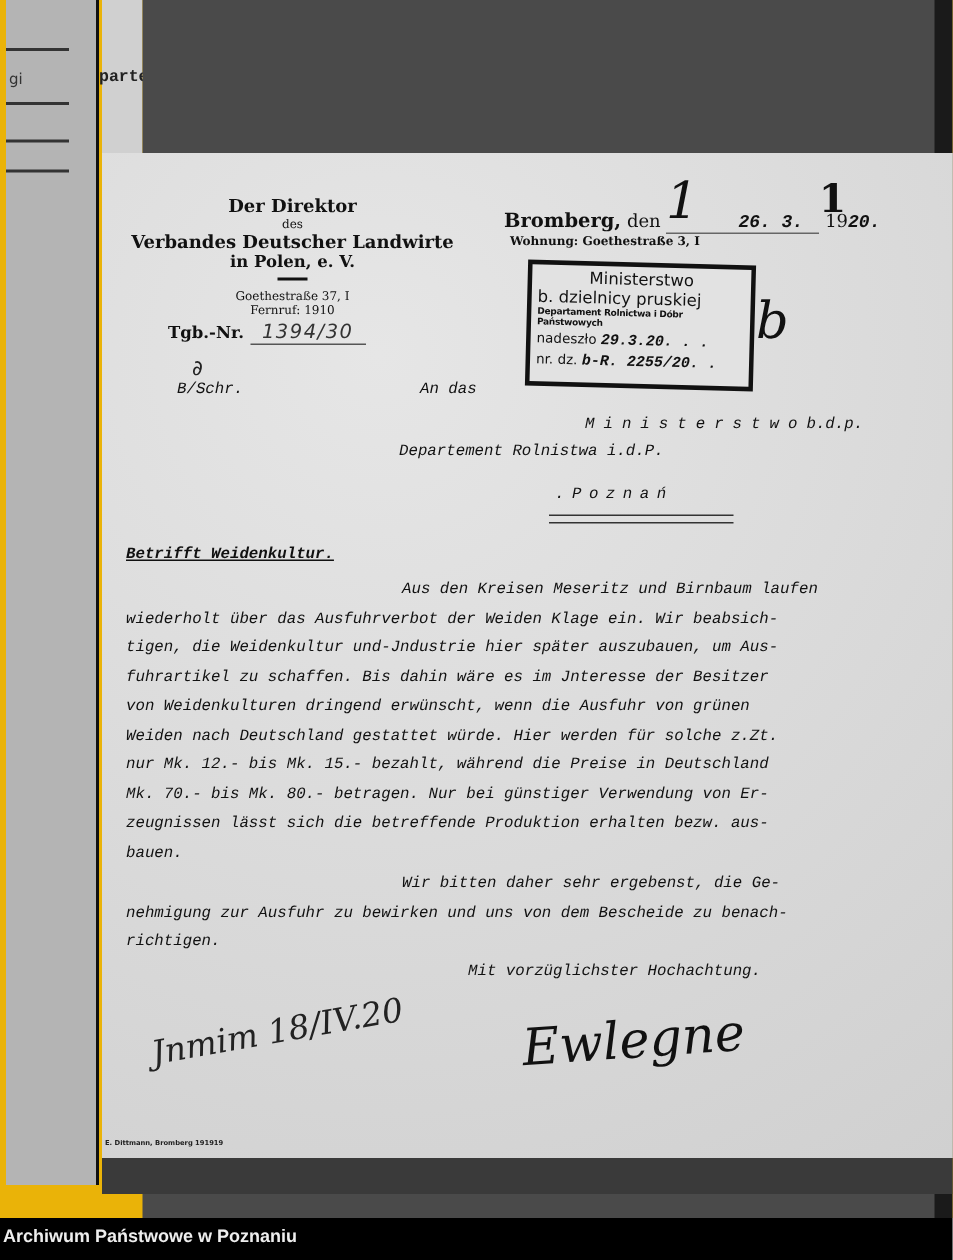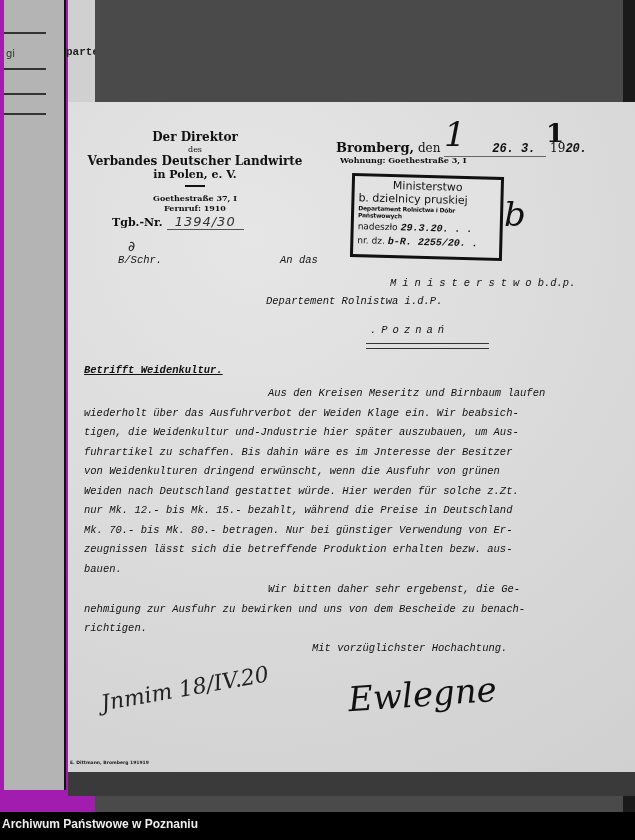--- a/index.html
+++ b/index.html
@@ -1,33 +1,33 @@
 <!DOCTYPE html>
 <html><head>
 <meta charset="utf-8">
 <style>
   html, body { margin:0; padding:0; }
   body { width:635px; height:840px; background:#000; position:relative; overflow:hidden; font-family:"DejaVu Sans", sans-serif; }
-  .scan { position:absolute; left:0; top:0; width:635px; height:812px; background:#a21caf; overflow:hidden; }
+  .scan { position:absolute; left:0; top:0; width:635px; height:812px; background:#eab308; overflow:hidden; }
   .bg-left-sheet { position:absolute; left:4px; top:0; width:60px; height:790px; background:#b4b4b4; border-right:2px solid #111; }
   .bg-left-sheet .rule { position:absolute; left:0; width:42px; height:2px; background:#333; }
   .bg-mid-sheet { position:absolute; left:68px; top:0; width:27px; height:120px; background:#d0d0d0; }
   .bg-mid-sheet span { position:absolute; top:46px; left:-2px; font-family:"Liberation Mono", monospace; font-size:11px; font-weight:bold; color:#222; }
   .bg-dark { position:absolute; left:95px; top:0; width:540px; height:812px; background:#4a4a4a; }
   .bg-dark-edge { position:absolute; right:0; top:0; width:12px; height:812px; background:#1a1a1a; }
   .page { position:absolute; left:68px; top:102px; width:616px; height:670px; background:#dedede;
           background-image: radial-gradient(circle at 30% 20%, #e6e6e6 0, #d8d8d8 60%, #cfcfcf 100%); }
   .page-bottom-shadow { position:absolute; left:68px; top:772px; width:567px; height:24px; background:#3a3a3a; }
   .letterhead { position:absolute; left:12px; top:28px; width:230px; text-align:center; font-family:"DejaVu Serif", serif; color:#111; }
   .lh1 { font-size:12px; font-weight:bold; }
   .lh2 { font-size:8px; margin-top:1px; }
   .lh3 { font-size:12px; font-weight:bold; }
   .lh4 { font-size:11px; font-weight:bold; }
   .lh-dash { width:20px; height:2px; background:#111; margin:4px auto 6px; }
-  .lh5 { font-size:8px; font-weight:bold; }
+  .lh5 { font-size:8px; font-weight:normal; }
   .tgb { position:absolute; left:44px; top:112px; font-family:"DejaVu Serif", serif; font-size:11px; font-weight:bold; color:#111; }
   .tgb .num { font-family:"DejaVu Sans", sans-serif; font-style:italic; font-weight:normal; font-size:13px; color:#333; border-bottom:1px solid #555; padding:0 8px; margin-left:4px; letter-spacing:1px; }
   .placeline { position:absolute; left:268px; top:38px; font-family:"DejaVu Serif", serif; color:#111; font-size:12px; }
   .placeline b { font-size:13px; }
   .placeline .date { display:inline-block; border-bottom:1px solid #666; width:102px; font-family:"Liberation Mono", monospace; font-style:italic; font-weight:bold; font-size:12px; padding-left:48px; box-sizing:border-box; }
   .placeline .year { font-family:"Liberation Mono", monospace; font-size:12px; font-style:italic; font-weight:bold; }
   .wohnung { position:absolute; left:272px; top:53px; font-family:"DejaVu Serif", serif; font-size:8px; font-weight:bold; color:#111; }
   .hand-1 { position:absolute; left:376px; top:12px; font-family:"DejaVu Serif", serif; font-size:34px; color:#111; font-style:italic; }
   .hand-1b { position:absolute; left:478px; top:16px; font-family:"DejaVu Serif", serif; font-size:26px; color:#111; font-weight:bold; }
   .hand-b { position:absolute; left:436px; top:92px; font-family:"DejaVu Serif", serif; font-size:34px; color:#111; font-style:italic; }

